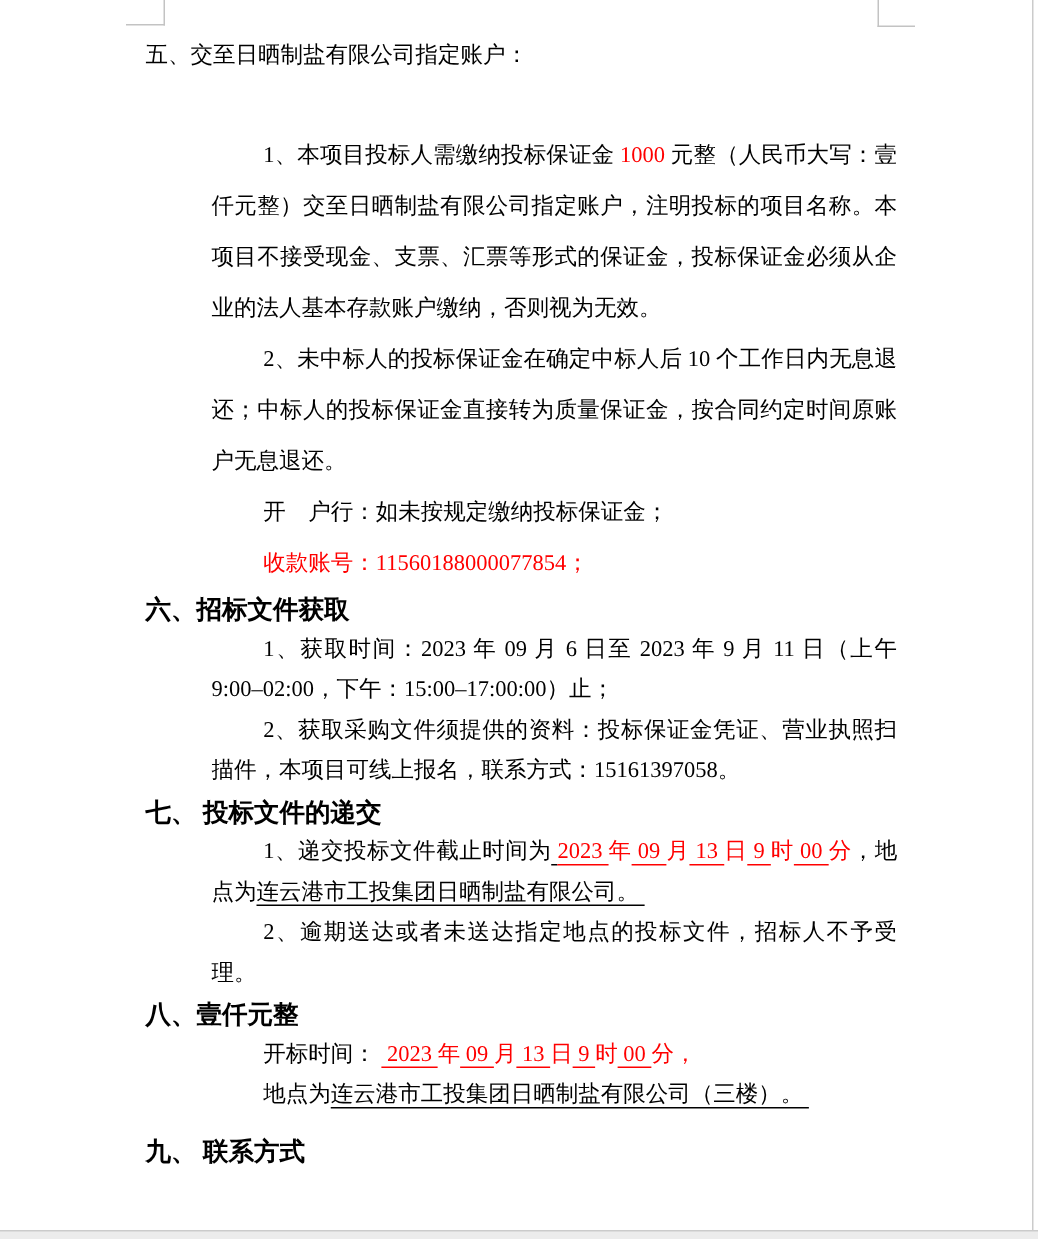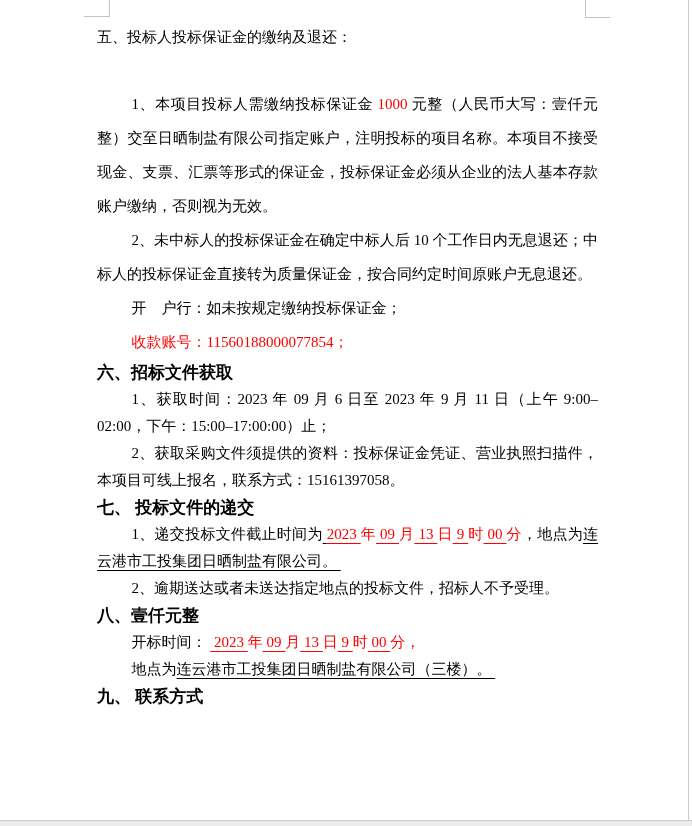--- a/index.html
+++ b/index.html
@@ -25,36 +25,36 @@
   .bottom-edge { position:absolute; left:0; bottom:0; width:692px; height:5px;
                  background:var(--strip,#ececec);
                  border-top:1px solid var(--edge,#c9c9c9); }
   
   .content { position:absolute; left:97px; top:20px; width:501px; }
   section { margin:0; }
   .heading { font-size:15px; font-weight:normal; white-space:pre-wrap; }
   .heading.bold { font-weight:bold; font-size:17px; }
   .heading.gap-after { margin-bottom:33px; }
   .para { margin:0; text-align:justify; font-size:15px; white-space:pre-wrap; }
-  .para.indent { text-indent:2.3em; }
+  .para.indent { text-indent:2.3em;margin-left:44px; }
   .sec-wide .heading, .sec-wide .para { line-height:34px; }
   .sec-normal .heading, .sec-normal .para { line-height:27px; }
-  .extra-before { display:block; margin-top:0; }
+  .extra-before { display:block; margin-top:10px; }
   .seg.red { color:var(--red,#ff0000); }
   .seg.u { text-decoration:underline; text-underline-offset:4px;font-family:Liberation Serif, serif; }
 </style>
 </head>
 <body>
 
 <div class="page">
   <div class="mark tl"></div>
   <div class="mark tr"></div>
   <div class="content" id="doc-content">
       <section class="sec-wide">
-        <div class="heading gap-after">五、投标人投标保证金的缴纳及退还：</div>
+        <div class="heading gap-after">五、交至日晒制盐有限公司指定账户：</div>
         <p class="para indent"><span class="seg">1、本项目投标人需缴纳投标保证金 </span><span class="seg red">1000</span><span class="seg"> 元整（人民币大写：壹仟元整）交至日晒制盐有限公司指定账户，注明投标的项目名称。本项目不接受现金、支票、汇票等形式的保证金，投标保证金必须从企业的法人基本存款账户缴纳，否则视为无效。</span></p>
         <p class="para indent"><span class="seg">2、未中标人的投标保证金在确定中标人后 10 个工作日内无息退还；中标人的投标保证金直接转为质量保证金，按合同约定时间原账户无息退还。</span></p>
         <p class="para indent"><span class="seg">开　户行：如未按规定缴纳投标保证金；</span></p>
         <p class="para indent"><span class="seg red">收款账号：11560188000077854；</span></p>
       </section>
       <section class="sec-normal">
         <div class="heading bold">六、招标文件获取</div>
         <p class="para indent"><span class="seg">1、获取时间：2023 年 09 月 6 日至 2023 年 9 月 11 日（上午 9:00–02:00，下午：15:00–17:00:00）止；</span></p>
         <p class="para indent"><span class="seg">2、获取采购文件须提供的资料：投标保证金凭证、营业执照扫描件，本项目可线上报名，联系方式：15161397058。</span></p>
       </section>

